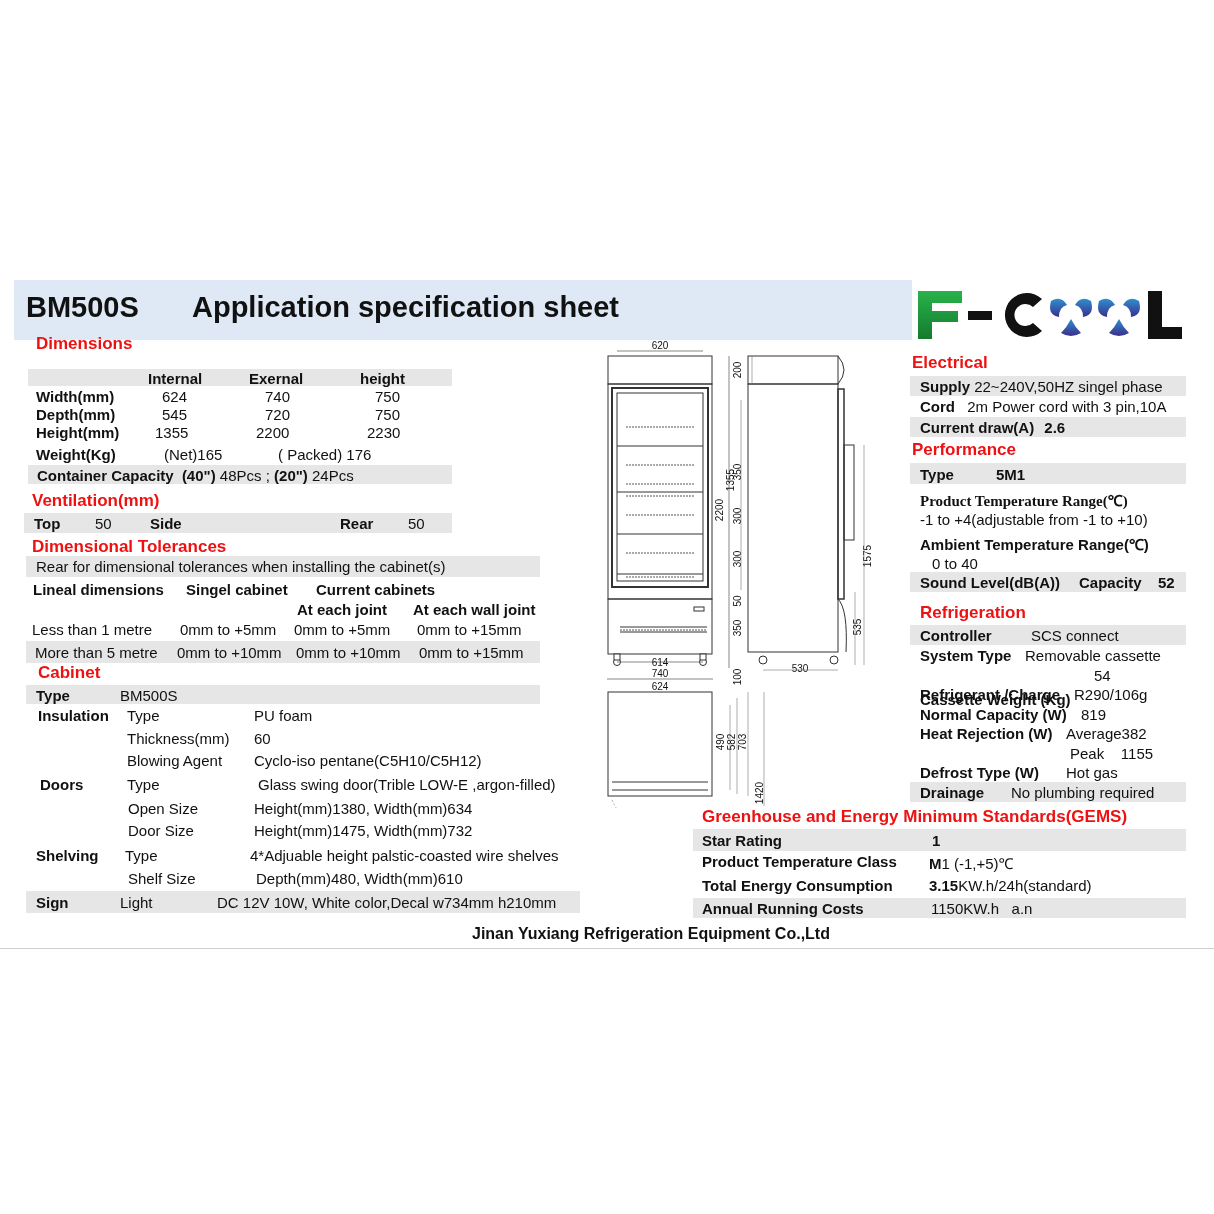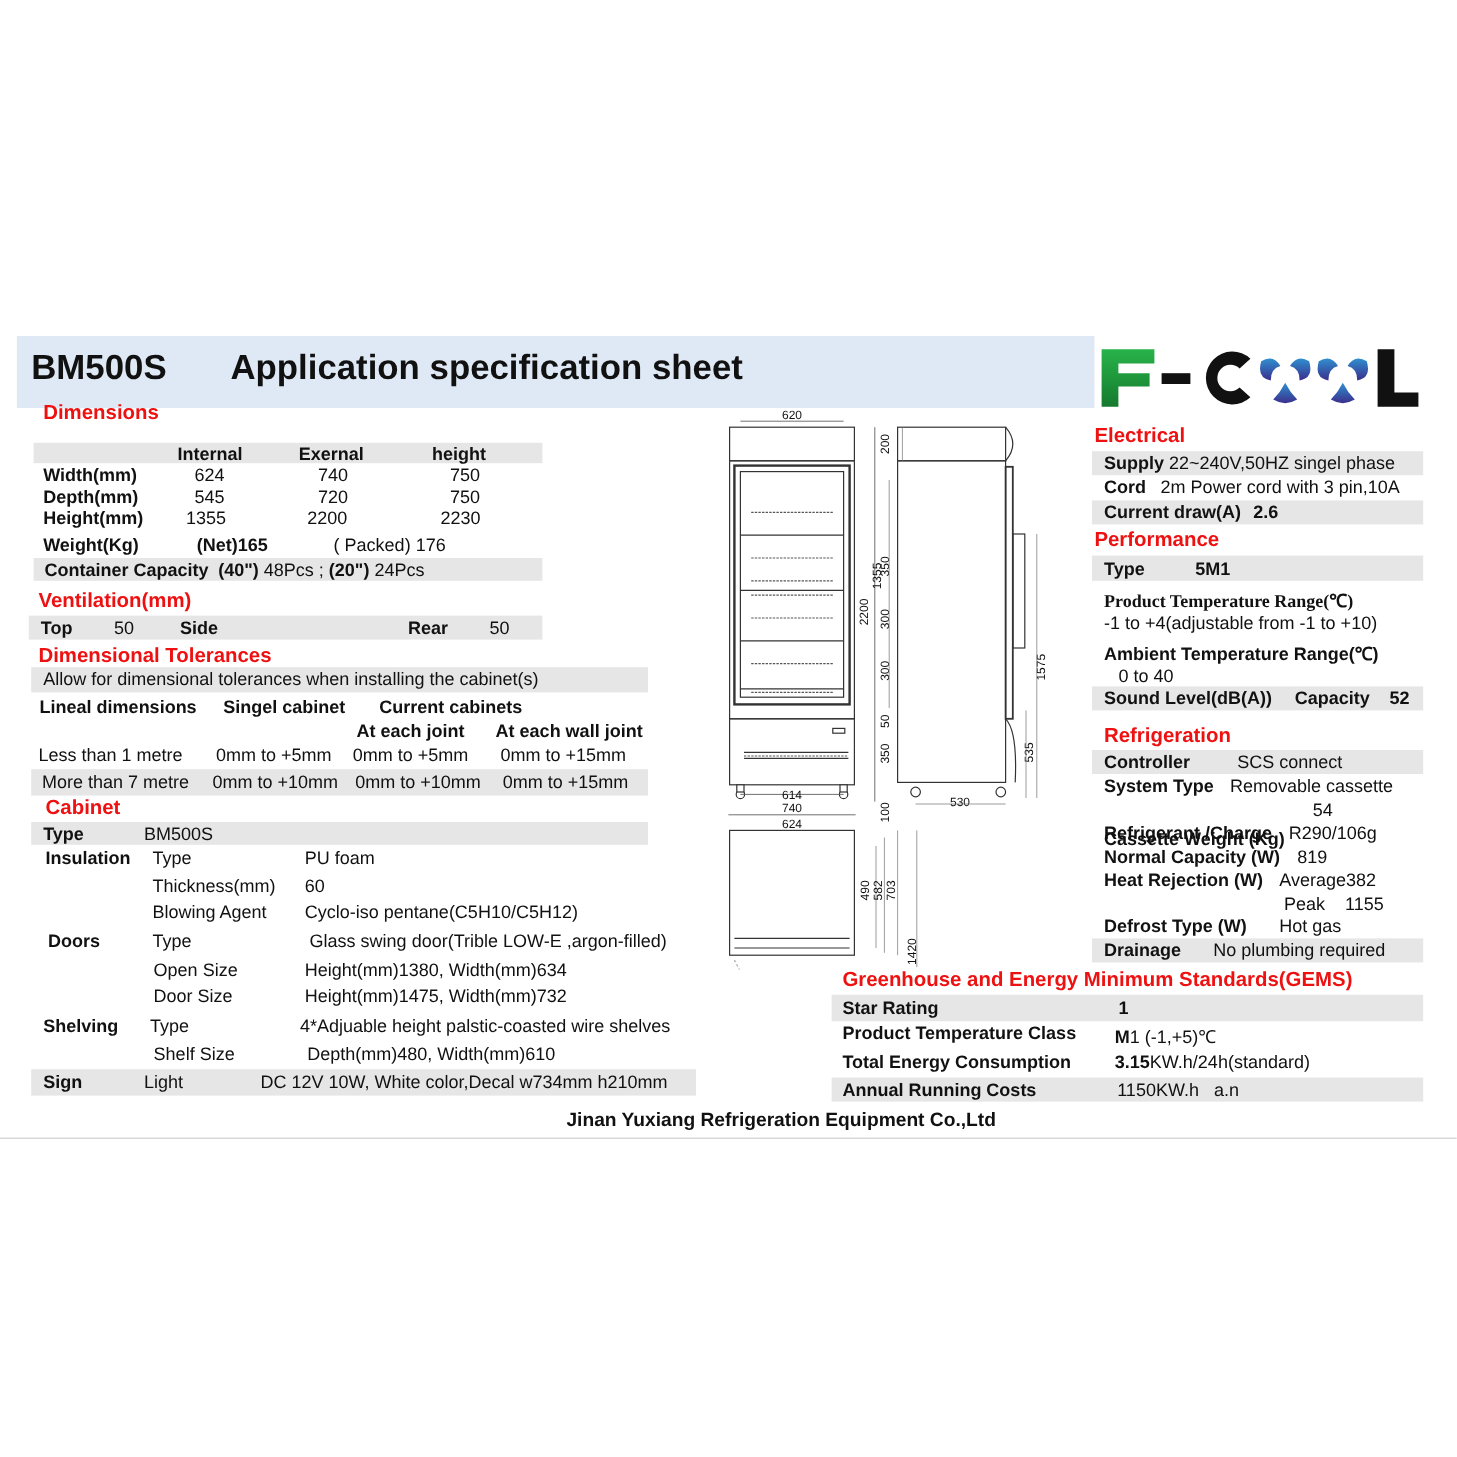--- a/index.html
+++ b/index.html
@@ -74,21 +74,21 @@
 <div class="abs t" style="left:162px;top:406px;">545</div>
 <div class="abs t" style="left:265px;top:406px;">720</div>
 <div class="abs t" style="left:375px;top:406px;">750</div>
 
 <div class="abs t b" style="left:36px;top:424px;">Height(mm)</div>
 <div class="abs t" style="left:155px;top:424px;">1355</div>
 <div class="abs t" style="left:256px;top:424px;">2200</div>
 <div class="abs t" style="left:367px;top:424px;">2230</div>
 
 <div class="abs t b" style="left:36px;top:446px;">Weight(Kg)</div>
-<div class="abs t" style="left:164px;top:446px;font-weight:bold;">(Net)165</div>
+<div class="abs t" style="left:164px;top:446px;">(Net)165</div>
 <div class="abs t" style="left:278px;top:446px;">( Packed) 176</div>
 
 <div class="band" style="left:28px;top:465px;width:424px;height:19px;"></div>
 <div class="abs t" style="left:37px;top:467px;">
   <span class="b">Container Capacity</span>
   <span class="b" style="margin-left:4px;">(40")</span>
   <span>48Pcs ;</span>
   <span class="b">(20")</span>
   <span>24Pcs</span>
 </div>
@@ -97,34 +97,34 @@
 <div class="band" style="left:24px;top:513px;width:428px;height:20px;"></div>
 <div class="abs t b" style="left:34px;top:515px;">Top</div>
 <div class="abs t" style="left:95px;top:515px;">50</div>
 <div class="abs t b" style="left:150px;top:515px;">Side</div>
 <div class="abs t" style="left:216px;top:515px;margin-top:40px;">not required</div>
 <div class="abs t b" style="left:340px;top:515px;">Rear</div>
 <div class="abs t" style="left:408px;top:515px;">50</div>
 
 <div class="abs sec" style="left:32px;top:537px;">Dimensional Tolerances</div>
 <div class="band" style="left:26px;top:556px;width:514px;height:21px;"></div>
-<div class="abs t" style="left:36px;top:558px;">Allow for dimensional tolerances when installing the cabinet(s)</div>
+<div class="abs t" style="left:36px;top:558px;">Rear for dimensional tolerances when installing the cabinet(s)</div>
 <div class="abs t b" style="left:33px;top:581px;">Lineal dimensions</div>
 <div class="abs t b" style="left:186px;top:581px;">Singel cabinet</div>
 <div class="abs t b" style="left:316px;top:581px;">Current cabinets</div>
 <div class="abs t b" style="left:297px;top:601px;">At each joint</div>
 <div class="abs t b" style="left:413px;top:601px;">At each wall joint</div>
 
 <div class="abs t" style="left:32px;top:621px;">Less than 1 metre</div>
 <div class="abs t" style="left:180px;top:621px;">0mm to +5mm</div>
 <div class="abs t" style="left:294px;top:621px;">0mm to +5mm</div>
 <div class="abs t" style="left:417px;top:621px;">0mm to +15mm</div>
 
 <div class="band" style="left:26px;top:641px;width:514px;height:22px;"></div>
-<div class="abs t" style="left:35px;top:644px;">More than 7 metre</div>
+<div class="abs t" style="left:35px;top:644px;">More than 5 metre</div>
 <div class="abs t" style="left:177px;top:644px;">0mm to +10mm</div>
 <div class="abs t" style="left:296px;top:644px;">0mm to +10mm</div>
 <div class="abs t" style="left:419px;top:644px;">0mm to +15mm</div>
 
 <div class="abs sec" style="left:38px;top:663px;">Cabinet</div>
 <div class="band" style="left:26px;top:685px;width:514px;height:19px;"></div>
 <div class="abs t b" style="left:36px;top:687px;">Type</div>
 <div class="abs t" style="left:120px;top:687px;">BM500S</div>
 
 <div class="abs t b" style="left:38px;top:707px;">Insulation</div>

